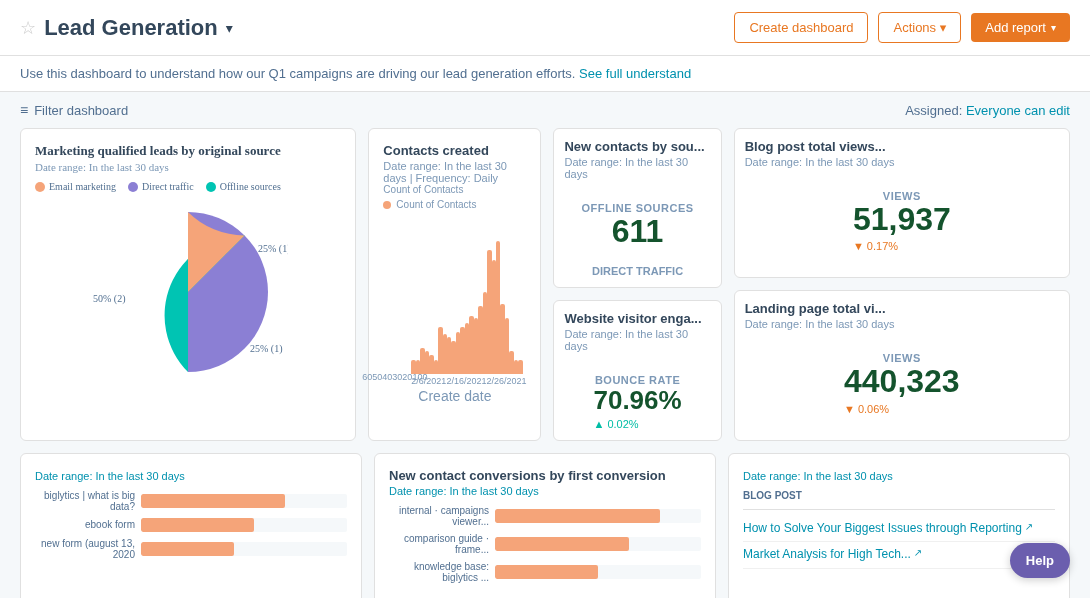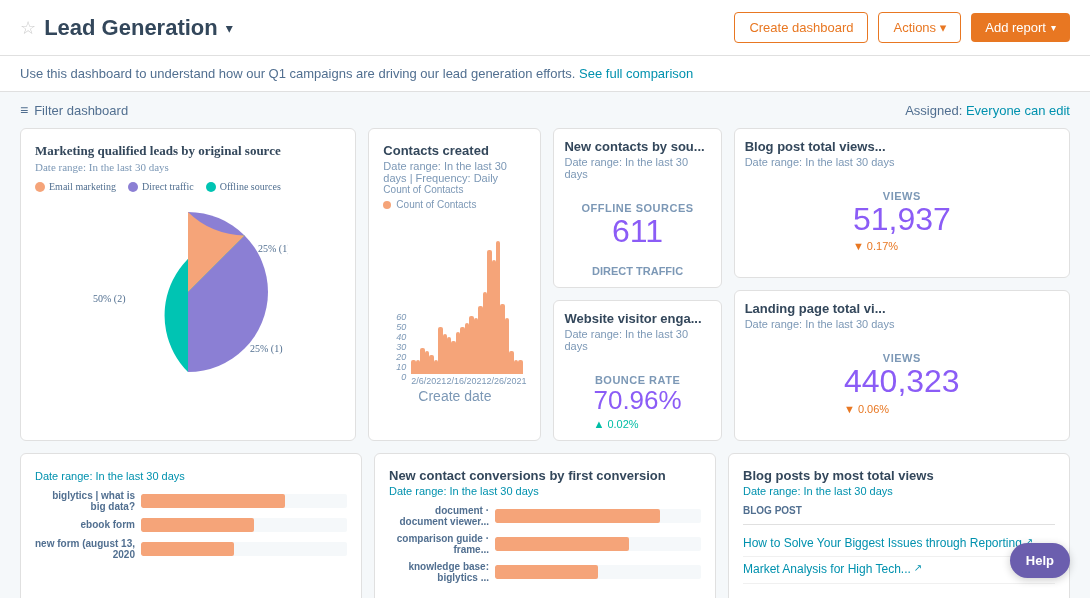--- a/index.html
+++ b/index.html
@@ -43,38 +43,38 @@
     .filter-right { font-size: 13px; color: #516f90; }
     .filter-right a { color: #0091ae; text-decoration: none; }
 
     
     .dashboard { padding: 0 20px 20px; }
     .card { background: #fff; border: 1px solid #e0e0e0; border-radius: 6px; padding: 14px; }
 
     .card-title { font-size: 13px; font-weight: 700; color: #33475b; }
     .card-subtitle { font-size: 11px; color: #7c98b6; margin-top: 2px; }
     .stat-label { font-size: 11px; font-weight: 700; color: #7c98b6; letter-spacing: 0.5px; text-transform: uppercase; margin-top: 10px; }
-    .stat-value { font-size: 32px; font-weight: 400; color: #8b5cf6; line-height: 1.1; }
+    .stat-value { font-size: 32px; font-weight: 700; color: #14532d; line-height: 1.1; }
     .stat-change { font-size: 11px; display: flex; align-items: center; gap: 3px; margin-top: 3px; }
     .stat-change.up { color: #00bda5; }
     .stat-change.down { color: #e87722; }
     .stat-secondary-label { font-size: 11px; font-weight: 600; color: #7c98b6; margin-top: 8px; text-transform: uppercase; }
     .chart-legend { display: flex; align-items: center; gap: 5px; font-size: 10px; color: #7c98b6; margin-top: 4px; }
     .legend-dot { width: 8px; height: 8px; border-radius: 50%; background: #f5a479; }
     .count-label { font-size: 10px; color: #7c98b6; margin-bottom: 4px; }
     .pie-legend { margin-top: 8px; display: flex; gap: 12px; justify-content: flex-start; }
     .legend-item { display: flex; align-items: center; gap: 4px; font-size: 10px; color: #516f90; }
     .legend-color { width: 10px; height: 10px; border-radius: 50%; }
 
     
     .row2 { display: grid; grid-template-columns: 1fr 1fr 1fr; gap: 12px; }
     .row2-card { background: #fff; border: 1px solid #e0e0e0; border-radius: 6px; padding: 14px; min-height: 160px; }
 
     
-    .h-bar-row { display: flex; flex-direction: column; gap: 6px; margin-top: 8px; font-weight: bold; }
+    .h-bar-row { display: flex; flex-direction: column; gap: 6px; margin-top: 8px; }
     .h-bar-item { display: flex; align-items: center; gap: 6px; }
     .h-bar-name { font-size: 10px; color: #516f90; width: 100px; text-align: right; flex-shrink: 0; }
     .h-bar-track { flex: 1; background: #f5f8fa; height: 14px; border-radius: 2px; overflow: hidden; }
     .h-bar-fill { height: 100%; background: #f5a479; border-radius: 2px; }
 
     
     .blog-list { margin-top: 8px; }
     .blog-col-header { font-size: 10px; font-weight: 700; color: #516f90; text-transform: uppercase; padding-bottom: 8px; border-bottom: 1px solid #e0e0e0; margin-bottom: 6px; }
     .blog-item { display: flex; align-items: flex-start; padding: 5px 0; border-bottom: 1px solid #f0f0f0; }
     .blog-link { font-size: 12px; color: #0091ae; text-decoration: none; line-height: 1.3; }
@@ -105,21 +105,21 @@
     </button>
     <button class="btn-primary">
       <span>Add report</span>
       <span class="chevron">▾</span>
     </button>
   </div>
 </div>
 
 <div class="desc-bar">
   <span>Use this dashboard to understand how our Q1 campaigns are driving our lead generation efforts.</span>
-  <a href="#">See full comparison</a>
+  <a href="#">See full understand</a>
 </div>
 
 <div class="filter-bar">
   <div class="filter-left">
     <span class="filter-icon">≡</span>
     <span>Filter dashboard</span>
   </div>
   <div class="filter-right">
     <span>Assigned:</span>
     <a href="#">Everyone can edit</a>
@@ -133,21 +133,21 @@
     <div class="card">
       <div class="card-title">Contacts created</div>
       <div class="card-subtitle">Date range: In the last 30 days  |  Frequency: Daily</div>
       <div class="count-label">Count of Contacts</div>
       <div class="chart-legend">
         <div class="legend-dot"></div>
         <span>Count of Contacts</span>
       </div>
 
       <div style="position: relative; margin-top: 4px;">
-        <div style="position: absolute; left: 0px; top: 0px; bottom: 22px; display: flex; flex-direction: column; justify-content: flex-end; width: 26px; align-items: flex-end; padding-right: 3px; font-style: italic;">
+        <div style="position: absolute; left: 0px; top: 0px; bottom: 22px; display: flex; flex-direction: row; justify-content: center; width: 26px; align-items: flex-end; padding-right: 3px;">
             <span style="font-size: 9px; color: rgb(124, 152, 182);">60</span>
             <span style="font-size: 9px; color: rgb(124, 152, 182);">50</span>
             <span style="font-size: 9px; color: rgb(124, 152, 182);">40</span>
             <span style="font-size: 9px; color: rgb(124, 152, 182);">30</span>
             <span style="font-size: 9px; color: rgb(124, 152, 182);">20</span>
             <span style="font-size: 9px; color: rgb(124, 152, 182);">10</span>
             <span style="font-size: 9px; color: rgb(124, 152, 182);">0</span>
           </div>
           <div style="display: flex; gap: 0px; align-items: flex-end; height: 160px; padding-left: 28px; padding-right: 4px;">
 
@@ -352,42 +352,41 @@
           </div>
         </div>
       </div>
     </div>
 
     <div class="row2-card">
       <div class="card-title">New contact conversions by first conversion</div>
       <div class="card-subtitle" style="color:#0091ae;">Date range: In the last 30 days</div>
       <div class="h-bar-row">
         <div class="h-bar-item">
-          <div class="h-bar-name">document · document viewer...</div>
+          <div class="h-bar-name">internal · campaigns viewer...</div>
           <div class="h-bar-track">
             <div class="h-bar-fill" style="width:80%;"></div>
           </div>
         </div>
         <div class="h-bar-item">
           <div class="h-bar-name">comparison guide · frame...</div>
           <div class="h-bar-track">
             <div class="h-bar-fill" style="width:65%;"></div>
           </div>
         </div>
         <div class="h-bar-item">
           <div class="h-bar-name">knowledge base: biglytics ...</div>
           <div class="h-bar-track">
             <div class="h-bar-fill" style="width:50%;"></div>
           </div>
         </div>
       </div>
     </div>
 
     <div class="row2-card">
-      <div class="card-title">Blog posts by most total views</div>
       <div class="card-subtitle" style="color:#0091ae;">Date range: In the last 30 days</div>
       <div class="blog-list">
         <div class="blog-col-header">BLOG POST</div>
         <div class="blog-item">
           <a href="#" class="blog-link">How to Solve Your Biggest Issues through Reporting</a>
           <span class="blog-ext">↗</span>
         </div>
         <div class="blog-item">
           <a href="#" class="blog-link">Market Analysis for High Tech...</a>
           <span class="blog-ext">↗</span>

